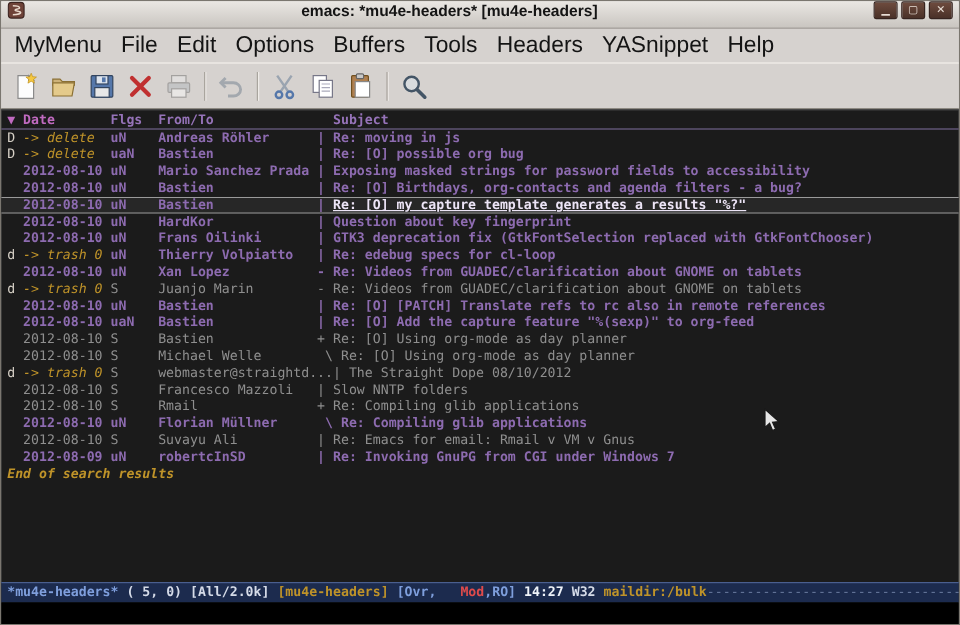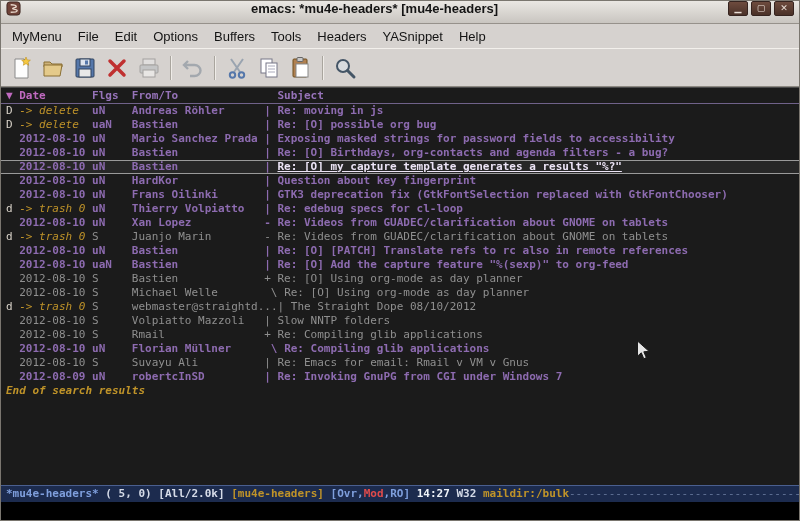--- a/index.html
+++ b/index.html
@@ -16,21 +16,21 @@
     border-bottom:1px solid #96918b; display:flex; align-items:flex-start; padding:0 5px; gap:5px; }
   .app-icon { width:15px; height:15px; flex:0 0 15px; }
   .title-text { flex:1; text-align:center; font-size:13px; font-weight:bold; color:#141414; }
   .win-controls { display:flex; gap:3px; }
   .win-btn { width:20px; height:15px; background:linear-gradient(#6e4b3e,#4a3128);
     border:1px solid #362420; border-radius:2px; color:#e9ded6; font-size:9px;
     line-height:13px; text-align:center; }
 
   
   .menubar { flex:0 0 24px; display:flex; align-items:center; padding:0 3px;
-    font-size:13px; color:#141414; background:var(--chrome); }
+    font-size:19px; color:#141414; background:var(--chrome); }
   .menu-item { padding:3px 8px; white-space:nowrap; }
 
   
   .toolbar { flex:0 0 39px; display:flex; align-items:center; padding:0 5px; gap:2px;
     background:var(--chrome); border-top:1px solid #f3f0ec; border-bottom:1px solid #8d8982; }
   .tb { width:30px; height:30px; background:transparent; border:1px solid transparent; padding:2px; }
   .tb svg { width:24px; height:24px; display:block; }
   .tb-sep { width:2px; height:24px; border-left:1px solid #a9a59e; border-right:1px solid #efece8; margin:0 4px; }
 
   
@@ -61,21 +61,21 @@
     color:var(--mark,#bf9329); font-style:italic; font-weight:bold; }
   .filler { flex:1; }
 
   
   .modeline { flex:0 0 17px; background:var(--modeline_bg,#1c2b4e);
     border-top:1px solid #4a5f8f; color:var(--modeline_fg,#d5dbe8);
     white-space:pre; padding:1px 0 0 5px; overflow:hidden; font-weight:bold; }
   .ml-buffer { color:var(--modeline_buffer,#7f9fdd); }
   .ml-mode   { color:var(--mark,#bf9329); }
   .ml-status-pre, .ml-status-post { color:var(--modeline_buffer,#7f9fdd); }
-  .ml-mod    { color:var(--modeline_mod,#e04b4b); }
+  .ml-mod    { color:var(--modeline_mod,#e04b4b);margin-left:20px; }
   .ml-time   { color:#eef2f8; }
   .ml-folder { color:var(--mark,#bf9329); }
   .ml-fill   { color:#66779b; font-weight:normal; }
 
   .minibuffer { flex:0 0 18px; background:#000; }
 
   .mouse-cursor { position:absolute; left:635px; top:339px; width:15px; height:21px; pointer-events:none; }
 </style>
 </head>
 <body>
@@ -191,21 +191,21 @@
         <div class="row face-unread"><span class="col1"><span class="date">  2012-08-10</span></span><span class="flags">uN</span><span class="from">HardKor</span><span class="thread">| </span><span class="subject">Question about key fingerprint</span></div>
         <div class="row face-unread"><span class="col1"><span class="date">  2012-08-10</span></span><span class="flags">uN</span><span class="from">Frans Oilinki</span><span class="thread">| </span><span class="subject">GTK3 deprecation fix (GtkFontSelection replaced with GtkFontChooser)</span></div>
         <div class="row face-unread"><span class="col1"><span class="mark-char">d </span><span class="mark-action">-&gt; trash 0</span></span><span class="flags">uN</span><span class="from">Thierry Volpiatto</span><span class="thread">| </span><span class="subject">Re: edebug specs for cl-loop</span></div>
         <div class="row face-unread"><span class="col1"><span class="date">  2012-08-10</span></span><span class="flags">uN</span><span class="from">Xan Lopez</span><span class="thread">- </span><span class="subject">Re: Videos from GUADEC/clarification about GNOME on tablets</span></div>
         <div class="row face-read"><span class="col1"><span class="mark-char">d </span><span class="mark-action">-&gt; trash 0</span></span><span class="flags">S</span><span class="from">Juanjo Marin</span><span class="thread">- </span><span class="subject">Re: Videos from GUADEC/clarification about GNOME on tablets</span></div>
         <div class="row face-unread"><span class="col1"><span class="date">  2012-08-10</span></span><span class="flags">uN</span><span class="from">Bastien</span><span class="thread">| </span><span class="subject">Re: [O] [PATCH] Translate refs to rc also in remote references</span></div>
         <div class="row face-unread"><span class="col1"><span class="date">  2012-08-10</span></span><span class="flags">uaN</span><span class="from">Bastien</span><span class="thread">| </span><span class="subject">Re: [O] Add the capture feature "%(sexp)" to org-feed</span></div>
         <div class="row face-read"><span class="col1"><span class="date">  2012-08-10</span></span><span class="flags">S</span><span class="from">Bastien</span><span class="thread">+ </span><span class="subject">Re: [O] Using org-mode as day planner</span></div>
         <div class="row face-read"><span class="col1"><span class="date">  2012-08-10</span></span><span class="flags">S</span><span class="from">Michael Welle</span><span class="thread"> \ </span><span class="subject">Re: [O] Using org-mode as day planner</span></div>
         <div class="row face-read"><span class="col1"><span class="mark-char">d </span><span class="mark-action">-&gt; trash 0</span></span><span class="flags">S</span><span class="from">webmaster@straightd...</span><span class="thread">| </span><span class="subject">The Straight Dope 08/10/2012</span></div>
-        <div class="row face-read"><span class="col1"><span class="date">  2012-08-10</span></span><span class="flags">S</span><span class="from">Volpiatto Mazzoli</span><span class="thread">| </span><span class="subject">Slow NNTP folders</span></div>
+        <div class="row face-read"><span class="col1"><span class="date">  2012-08-10</span></span><span class="flags">S</span><span class="from">Francesco Mazzoli</span><span class="thread">| </span><span class="subject">Slow NNTP folders</span></div>
         <div class="row face-read"><span class="col1"><span class="date">  2012-08-10</span></span><span class="flags">S</span><span class="from">Rmail</span><span class="thread">+ </span><span class="subject">Re: Compiling glib applications</span></div>
         <div class="row face-unread"><span class="col1"><span class="date">  2012-08-10</span></span><span class="flags">uN</span><span class="from">Florian Müllner</span><span class="thread"> \ </span><span class="subject">Re: Compiling glib applications</span></div>
         <div class="row face-read"><span class="col1"><span class="date">  2012-08-10</span></span><span class="flags">S</span><span class="from">Suvayu Ali</span><span class="thread">| </span><span class="subject">Re: Emacs for email: Rmail v VM v Gnus</span></div>
         <div class="row face-unread"><span class="col1"><span class="date">  2012-08-09</span></span><span class="flags">uN</span><span class="from">robertcInSD</span><span class="thread">| </span><span class="subject">Re: Invoking GnuPG from CGI under Windows 7</span></div>
       </div>
 
     <div class="end-text">End of search results</div>
     <div class="filler"></div>
 
     <div class="modeline"><span class="ml-buffer">*mu4e-headers*</span><span> ( 5, 0) </span><span>[All/2.0k] </span><span class="ml-mode">[mu4e-headers] </span><span class="ml-status-pre">[Ovr,</span><span class="ml-mod">Mod</span><span class="ml-status-post">,RO] </span><span class="ml-time">14:27 </span><span>W32 </span><span class="ml-folder">maildir:/bulk</span><span class="ml-fill">--------------------------------------------</span></div>

